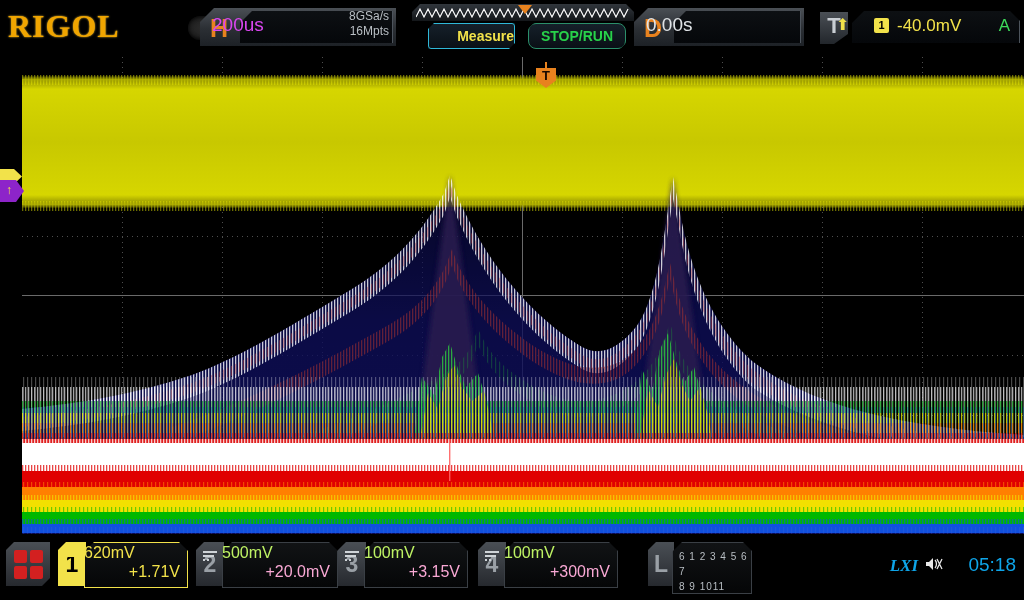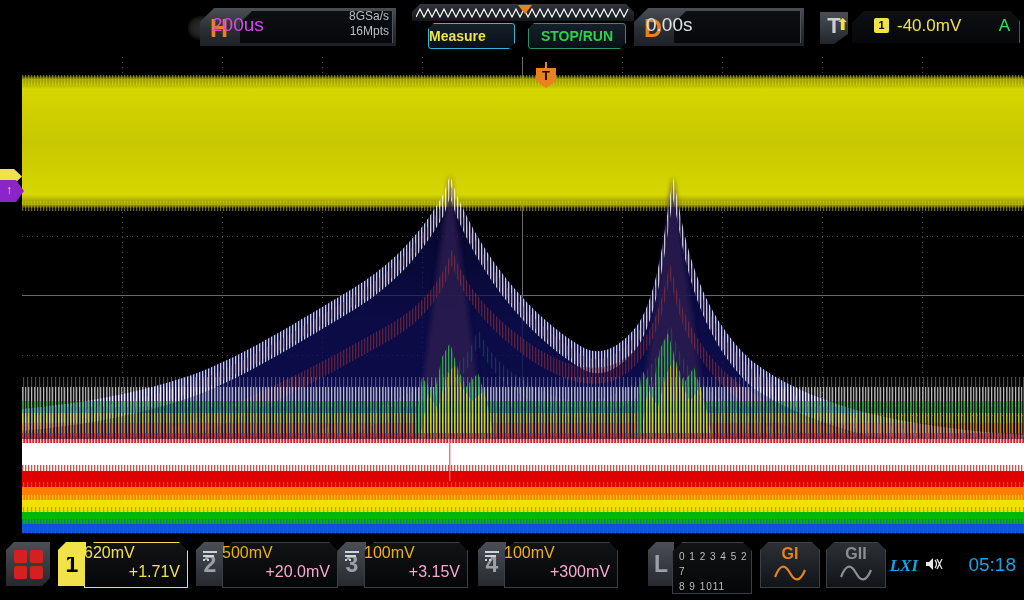--- a/index.html
+++ b/index.html
@@ -66,29 +66,29 @@
     border-left:7px solid transparent;border-right:7px solid transparent;
     border-top:9px solid #e8821e;
   }
 
   .btn-measure{
     position:absolute;left:428px;top:23px;width:85px;height:24px;
     background:linear-gradient(180deg,#16202a 0%,#0a1016 100%);
     border:1px solid #2fb8d8;
     border-radius:3px;
     clip-path:polygon(6px 0,100% 0,100% calc(100% - 6px),calc(100% - 6px) 100%,0 100%,0 6px);
-    display:flex;align-items:center;justify-content:flex-start;
+    display:flex;align-items:center;justify-content:flex-end;
     box-shadow:0 0 5px rgba(47,184,216,.5);
   }
   .btn-measure span{color:#f2e24a;font-weight:bold;font-size:14px;}
   .btn-stoprun{
     position:absolute;left:528px;top:23px;width:96px;height:24px;
     background:linear-gradient(180deg,#16202a 0%,#0a1016 100%);
     border:1px solid #2b8f6a;
-    border-radius:3px;
+    border-radius:8px;
     clip-path:polygon(6px 0,100% 0,100% calc(100% - 6px),calc(100% - 6px) 100%,0 100%,0 6px);
     display:flex;align-items:center;justify-content:center;
   }
   .btn-stoprun span{color:#28d24a;font-weight:bold;font-size:14px;}
 
   .dbox{position:absolute;left:634px;top:8px;width:170px;height:38px;}
   .dbox .d-letter{position:absolute;left:10px;top:6px;color:#e8821e;font-weight:bold;font-size:25px;}
   .dbox .d-inner{
     position:absolute;left:40px;top:3px;right:3px;bottom:3px;
     background:linear-gradient(180deg,#0d1013 0%,#05070a 100%);
@@ -183,21 +183,21 @@
     background:linear-gradient(180deg,#4a4f55 0%,#26292e 100%);
     clip-path:polygon(8px 0,100% 0,100% 100%,0 100%,0 8px);
     color:#9aa0a6;
   }
   .chbox .vals{
     position:absolute;left:26px;top:0;right:0;height:44px;
     background:linear-gradient(180deg,#111315 0%,#050607 100%);
     clip-path:polygon(10px 0,calc(100% - 9px) 0,100% 9px,100% 100%,0 100%,0 10px);
     border:1px solid #3a3f45;
   }
-  .chbox .v1{position:absolute;left:26px;top:2px;font-size:16px;color:#eab308;}
+  .chbox .v1{position:absolute;left:26px;top:2px;font-size:16px;color:#bef264;}
   .chbox .v2{position:absolute;right:8px;top:21px;font-size:16px;color:#f9a8d4;}
   .chbox .coup{
     position:absolute;left:7px;top:9px;width:14px;height:8px;
   }
   .chbox .coup b{display:block;height:2px;background:#cfd4d8;margin-bottom:2px;}
   .chbox .coup b:nth-child(2){width:11px;}
   .chbox .coup b:nth-child(3){width:8px;background:repeating-linear-gradient(to right,#cfd4d8 0 2px,transparent 2px 4px);}
   .chbox.active .num{background:#f2e24a;color:#000;}
   .chbox.active .vals{border-color:#f2e24a;}
   .chbox.active .v1,.chbox.active .v2{color:#f2e24a;}
@@ -236,20 +236,21 @@
   .spk{position:absolute;right:80px;top:22px;width:20px;height:16px;}
   .clock{position:absolute;right:8px;top:20px;font-size:19px;color:#0ea5e9;}
 </style>
 </head>
 <body>
 
 <div id="app">
 
   <div class="topbar">
 
+    <div class="brand">RIGOL</div>
 
     <div class="td-pill">
       <span>T'D</span>
     </div>
 
     <div class="hbox">
       <div class="slant"></div>
       <div class="h-letter">H</div>
       <div class="h-inner"></div>
       <div class="h-tb">200us</div>
@@ -560,38 +561,26 @@
           <b></b>
           <b></b>
         </div>
       <div class="v1">100mV</div>
       <div class="v2">+300mV</div>
     </div>
 
     <div class="lbox">
       <div class="num">L</div>
       <div class="digits">
-        <div>0 1 2 3  4 5 2 7</div>
+        <div>6 1 2 3  4 5 6 7</div>
         <div>8 9 1011 12131415</div>
       </div>
     </div>
 
-    <div class="gbox g1" style="left:760px">
-      <div class="lab">GI</div>
-      <svg width="32" height="16" viewBox="0 0 32 16">
-        <path d="M1,12 C6,-1 11,-1 16,8 C21,17 26,17 31,5" fill="none" stroke="#e8821e" stroke-width="2.2"></path>
-      </svg>
-    </div>
-
-    <div class="gbox g2" style="left:826px">
-      <div class="lab">GII</div>
-      <svg width="32" height="16" viewBox="0 0 32 16">
-        <path d="M1,12 C6,-1 11,-1 16,8 C21,17 26,17 31,5" fill="none" stroke="#8a9096" stroke-width="2.2"></path>
-      </svg>
-    </div>
+
 
     <div class="lxi">LXI</div>
 
     <svg class="spk" viewBox="0 0 20 16">
       <path d="M2,6 L5,6 L9,2 L9,14 L5,10 L2,10 Z" fill="#e8e8e8"></path>
       <path d="M11,4 C13,6 13,10 11,12" fill="none" stroke="#e8e8e8" stroke-width="1.3"></path>
       <path d="M13,3 L18,13 M18,3 L13,13" stroke="#e8e8e8" stroke-width="1.3"></path>
     </svg>
 
     <div class="clock">05:18</div>

